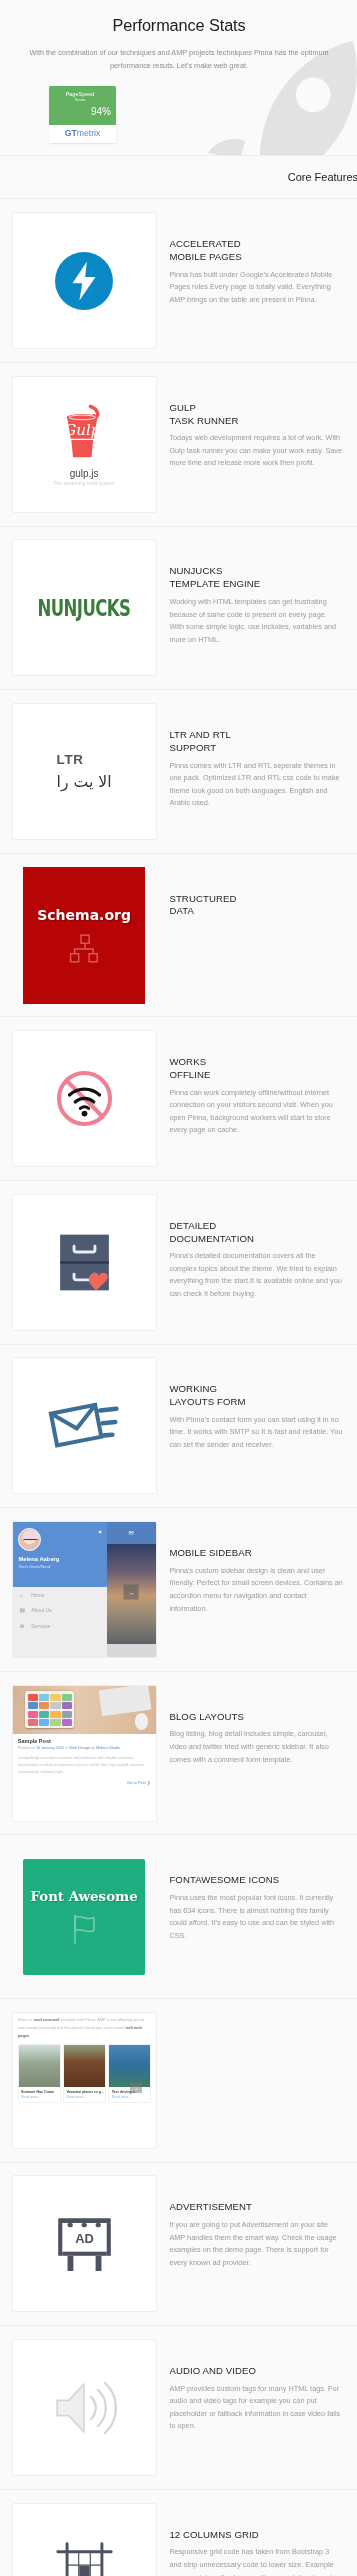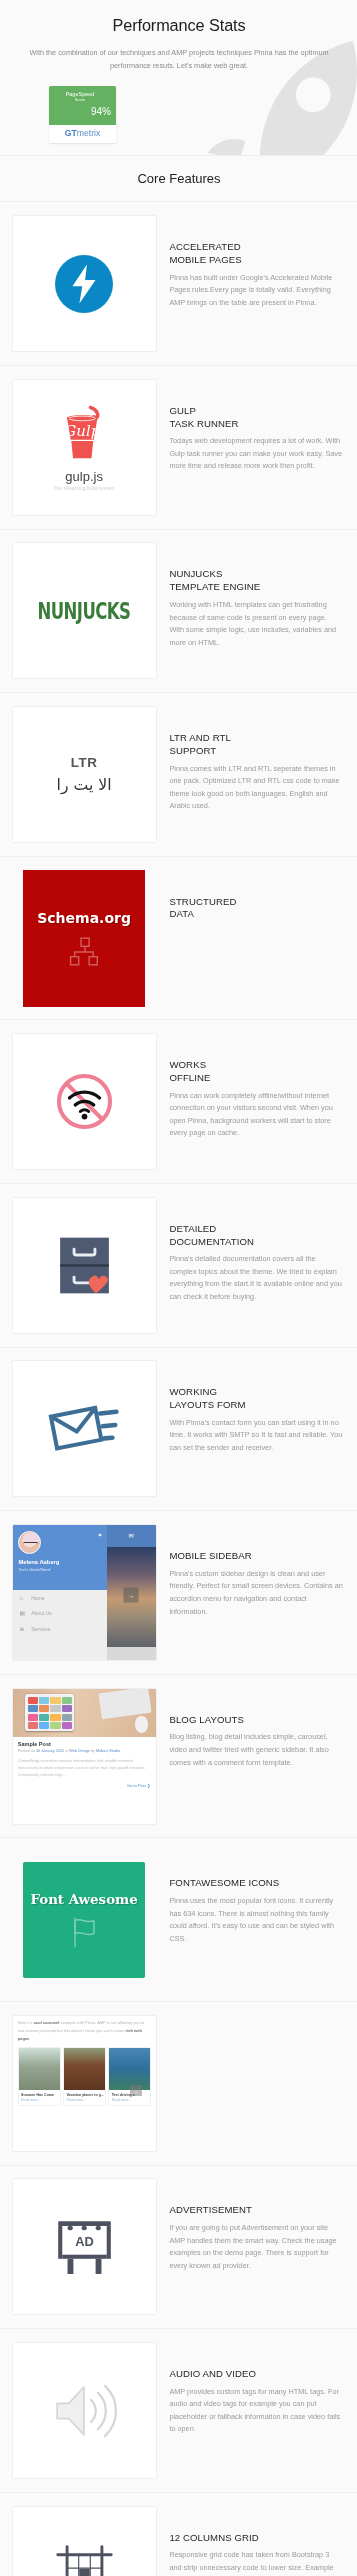--- a/index.html
+++ b/index.html
@@ -81,23 +81,24 @@
 
   
   .core-header {
     width: 358px;
     background: #fafafa;
     border-bottom: 0.6px solid #eeeeee;
     padding: 15px 0 15px 0;
     text-align: center;
   }
   .core-header h2 {
-    font-size: 13px;
+    font-size: 11px;
     font-weight: 400;
     color: #212121;
+    text-align: right;
   }
 
   
   .feature {
     width: 358px;
     background: #fafafa;
     border-bottom: 0.6px solid #eeeeee;
     display: flex;
     align-items: flex-start;
     padding: 12.8px 11.6px 12.8px 11.6px;
@@ -132,31 +133,31 @@
     line-height: 1.72;
     color: #9b9b9b;
   }
 
   
   .amp-circle {
     width: 58px; height: 58px; border-radius: 50%;
     background: #0a88c5; display: flex; align-items: center; justify-content: center;
   }
   .gulp-box { text-align: center; }
-  .gulp-name { font-size: 13px; color: #444; margin-top: 3.5px; font-weight: 400;}
+  .gulp-name { font-size: 10px; color: #444; margin-top: 3.5px; font-weight: 400;}
   .gulp-tag { font-size: 5px; color: #cfcfcf; margin-top: 1.2px; }
   .nunjucks-logo {
     font-family: "DejaVu Sans", sans-serif;
     font-weight: 700;
     font-size: 17.4px;
     color: #3a7d3a;
     letter-spacing: -0.6px;
     transform: scaleY(1.35) scaleX(0.95);
   }
-  .ltr-box { text-align: center; }
+  .ltr-box { }
   .ltr-top { font-size: 13.4px; font-weight: 700; color: #555; letter-spacing: 0.6px; }
   .ltr-ar { font-size: 15.7px; color: #333; margin-top: 5.8px; direction: rtl; font-family: "DejaVu Sans", sans-serif; }
   .schema-tile {
     width: 122px; height: 148px; background: #b70404; border-radius: 1.7px;
     display: flex; flex-direction: column; align-items: center; justify-content: center;
     position: relative;
   }
   .schema-word {
     color: #fff; font-size: 14px; font-weight: 700;
     text-shadow: 1.2px 1.2px 1.2px rgba(0,0,0,0.28);

